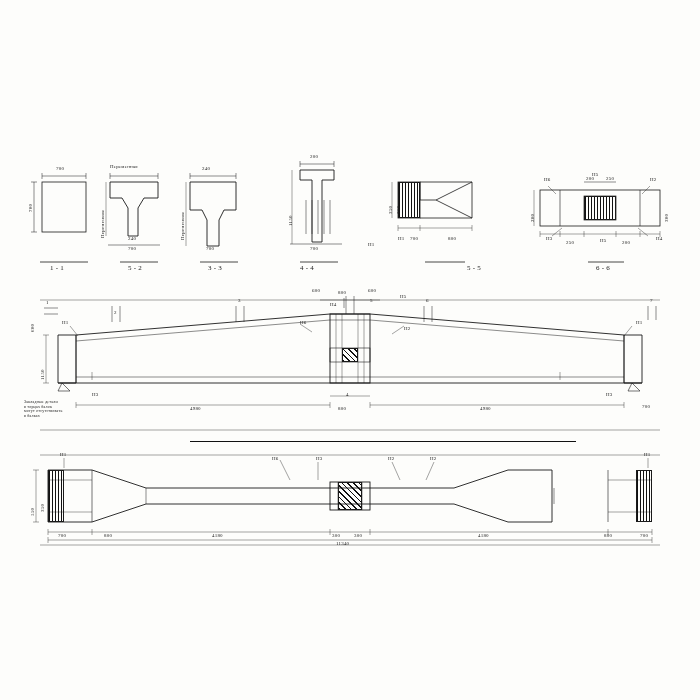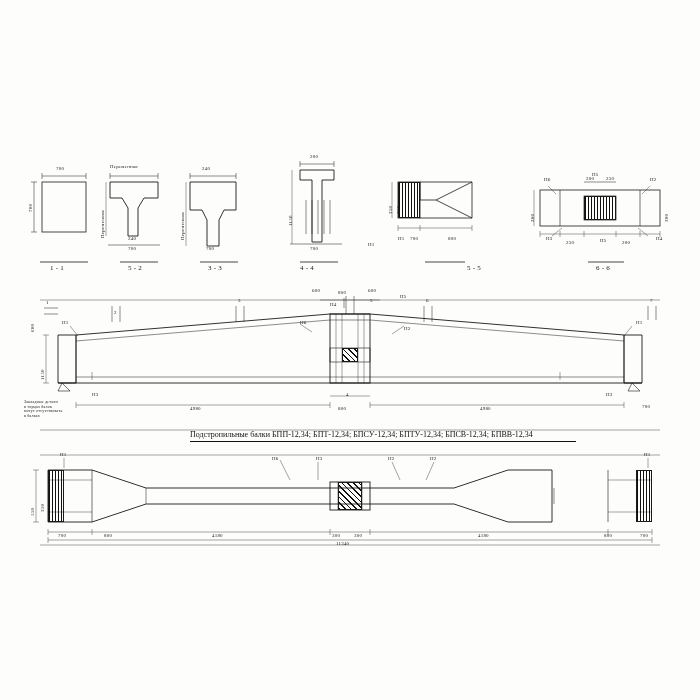--- a/index.html
+++ b/index.html
@@ -262,21 +262,20 @@
   <div class="lbl sm vert" style="left:30px;top:332px;">600</div>
   <div class="lbl sm" style="left:642px;top:404px;">700</div>
   <div class="lbl sm" style="left:312px;top:288px;">600</div>
   <div class="lbl sm" style="left:368px;top:288px;">600</div>
 
   <div class="lbl sm" style="left:24px;top:400px;width:56px;white-space:pre-line;line-height:1.15;font-size:4px;">Закладные детали
 в торцах балок
 могут отсутствовать
 в балках</div>
 
-  <div class="title-main" style="left:190px;top:430px;">Подстропильные балки БПП-12,34; БПТ-12,34; БПСУ-12,34; БПТУ-12,34; БПСВ-12,34; БПВВ-12,34</div>
   <div class="underline" style="left:190px;top:441px;width:386px;"></div>
 
   <div class="lbl sm" style="left:60px;top:452px;">Н1</div>
   <div class="lbl sm" style="left:272px;top:456px;">Н6</div>
   <div class="lbl sm" style="left:316px;top:456px;">Н3</div>
   <div class="lbl sm" style="left:388px;top:456px;">Н2</div>
   <div class="lbl sm" style="left:430px;top:456px;">Н2</div>
   <div class="lbl sm" style="left:644px;top:452px;">Н1</div>
 
   <div class="lbl sm" style="left:58px;top:533px;">700</div>

